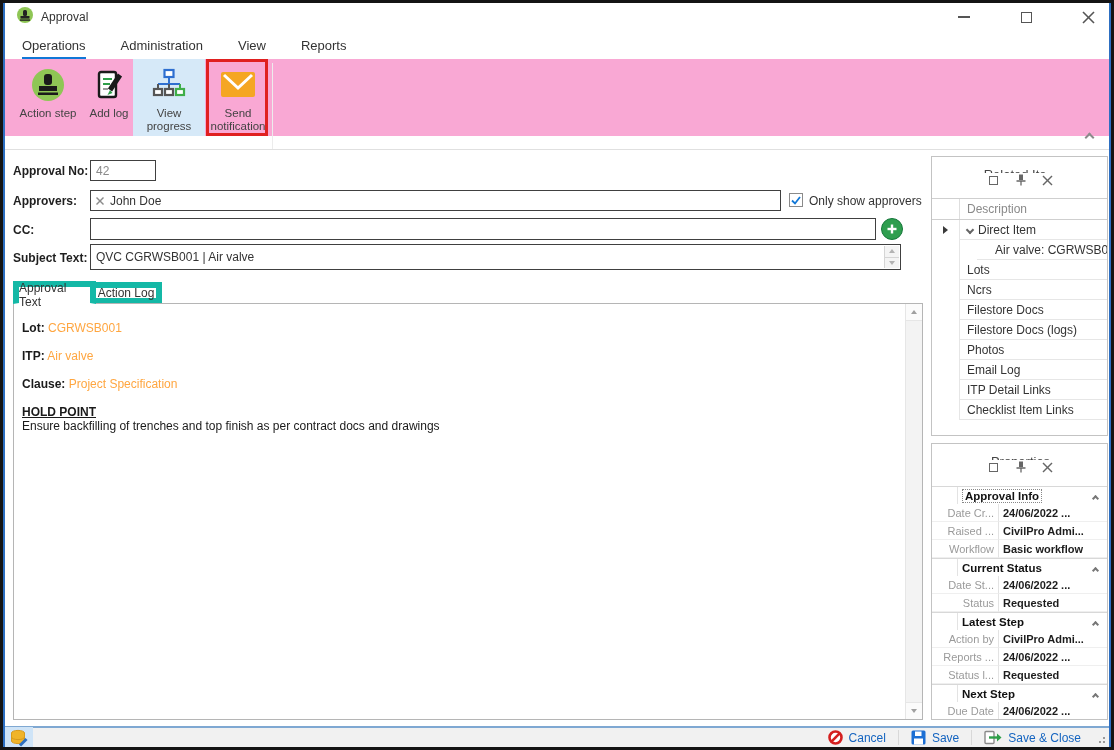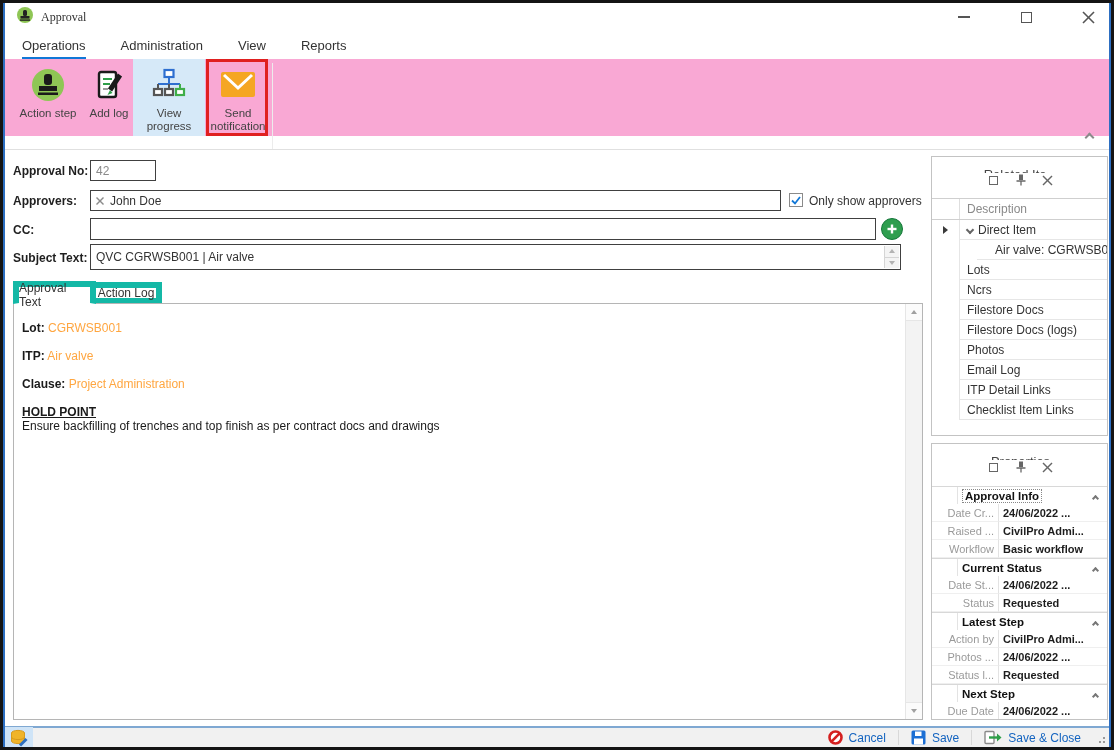--- a/index.html
+++ b/index.html
@@ -5,21 +5,21 @@
   * { margin:0; padding:0; box-sizing:border-box; }
   body { background:#888; font-family:"Liberation Sans", sans-serif; }
   .screen { position:relative; width:1114px; height:750px; background:#111;
             border:3px solid #141414; overflow:hidden; }
   .frame  { position:absolute; left:0; top:0; width:1108px; height:744px;
             border-left:2px solid #2d6fc2; border-right:2px solid #2d6fc2; border-bottom:2px solid #2d6fc2;
             background:#fff; }
 
   
   .titlebar { position:absolute; left:0; top:0; right:0; height:28px; background:#fff;
-              display:flex; align-items:center; padding-left:12px;font-family:Liberation Serif, serif; }
+              display:flex; align-items:center; padding-left:12px; }
   .apptitle { font-size:12px; color:#333; margin-left:8px; }
   .winctrls { position:absolute; right:10px; top:0; height:28px; display:flex; align-items:center; gap:40px; }
   .wbtn { width:22px; height:20px; display:flex; align-items:center; justify-content:center; cursor:default; }
   .min-glyph { width:12px; height:0; border-top:2px solid #555; }
   .max-glyph { width:11px; height:11px; border:1.5px solid #555; }
 
   
   .ribbontabs { position:absolute; left:0; top:28px; right:0; height:28px; display:flex;
                 gap:35px; padding-left:17px; align-items:flex-end; background:#fff; }
   .rtab { font-size:13px; color:#333; padding-bottom:6px; cursor:default; }
@@ -274,21 +274,21 @@
       <div class="fl">
         <span class="blabel">Lot:</span>
         <span class="olink">CGRWSB001</span>
       </div>
       <div class="fl">
         <span class="blabel">ITP:</span>
         <span class="olink">Air valve</span>
       </div>
       <div class="fl">
         <span class="blabel">Clause:</span>
-        <span class="olink">Project Administration</span>
+        <span class="olink">Project Specification</span>
       </div>
       <div class="hp-head">HOLD POINT</div>
       <div>Ensure backfilling of trenches and top finish as per contract docs and drawings</div>
     </div>
     <div class="vscroll">
       <span class="sbtn up">
             <span class="tri-up" style="border-bottom-color:#a0a0a0;"></span>
           </span>
       <span class="sbtn dn">
             <span class="tri-dn" style="border-top-color:#a0a0a0;"></span>
@@ -446,21 +446,21 @@
       <div class="pgroup">
         <span class="pind"></span>
         <span class="pgh">Latest Step</span>
         <span class="pg-chev"><span class="chev-up"></span></span>
       </div>
       <div class="prow">
         <span class="plabel">Action by</span>
         <span class="pval">CivilPro Admi...</span>
       </div>
       <div class="prow">
-        <span class="plabel">Photos ...</span>
+        <span class="plabel">Reports ...</span>
         <span class="pval">24/06/2022 ...</span>
       </div>
       <div class="prow">
         <span class="plabel">Status l...</span>
         <span class="pval">Requested</span>
       </div>
 
       <div class="pgroup">
         <span class="pind"></span>
         <span class="pgh">Next Step</span>

